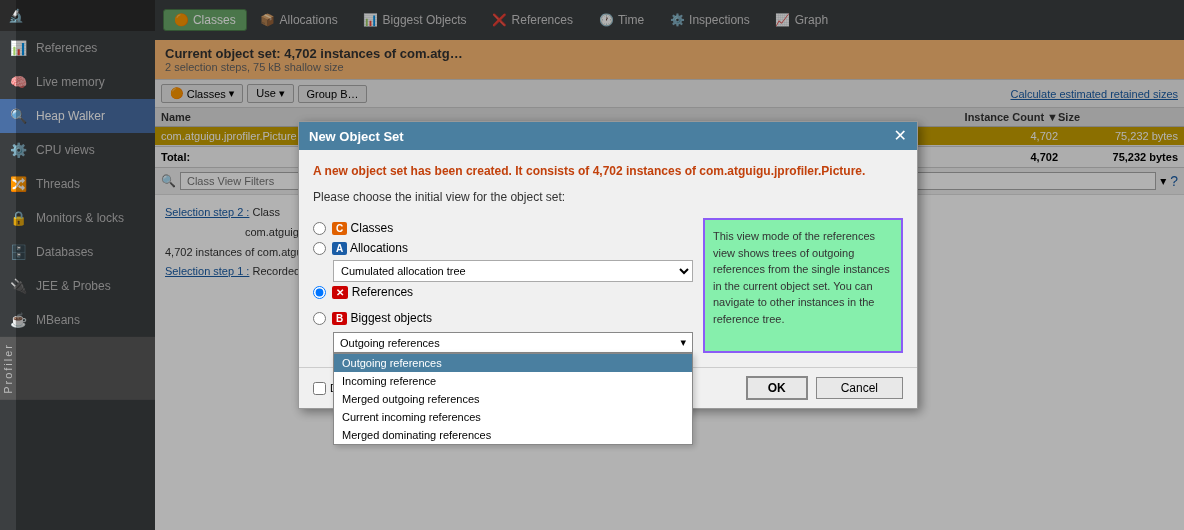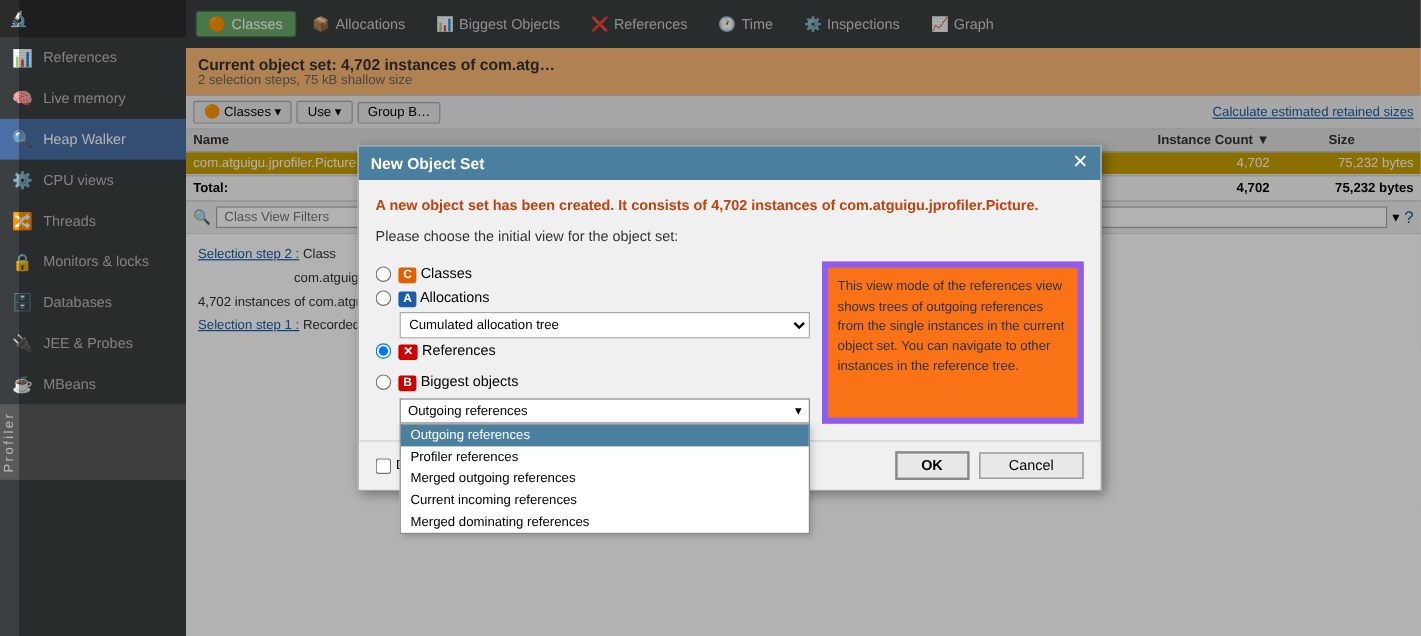--- a/index.html
+++ b/index.html
@@ -19,21 +19,21 @@
     .toolbar-tab { background: transparent; color: #ccc; border: none; padding: 4px 12px; cursor: pointer; font-size: 12px; display: flex; align-items: center; gap: 4px; border-radius: 3px; }
     .content-area { flex: 1; background: #fff; display: flex; flex-direction: column; overflow: hidden; }
     .content-header { padding: 6px 10px; background: #fdba74; border-bottom: 1px solid #ccc; }
     .content-header h2 { font-size: 13px; font-weight: bold; color: #333; }
     .content-header p { font-size: 11px; color: #666; }
     .object-toolbar { display: flex; align-items: center; padding: 4px 6px; background: #f0f0f0; border-bottom: 1px solid #ccc; gap: 4px; }
     .obj-btn { background: #e8e8e8; border: 1px solid #aaa; padding: 2px 8px; border-radius: 2px; cursor: pointer; font-size: 11px; display: flex; align-items: center; gap: 3px; }
     .table-header { display: flex; background: #e0e0e0; border-bottom: 1px solid #bbb; padding: 3px 6px; font-weight: bold; font-size: 11px; color: #333; }
     .table-header .col-name { flex: 1; }
     .table-header .col-count { width: 150px; text-align: right; }
-    .table-header .col-size { width: 120px; text-align: center; }
+    .table-header .col-size { width: 120px; text-align: left; }
     .table-row { display: flex; padding: 3px 6px; border-bottom: 1px solid #eee; font-size: 11px; background: #c8a000; color: #fff; }
     .table-row .col-name { flex: 1; }
     .table-row .col-count { width: 150px; text-align: right; }
     .table-row .col-size { width: 120px; text-align: right; }
     .filter-bar { display: flex; align-items: center; padding: 4px 6px; background: #f0f0f0; border-top: 1px solid #ccc; gap: 4px; }
     .filter-input { flex: 1; border: 1px solid #aaa; padding: 2px 6px; font-size: 11px; background: #fff; }
     .history-panel { background: #fff; padding: 8px 10px; border-top: 1px solid #ddd; font-size: 11px; color: #333; line-height: 1.8; }
     .history-link { color: #1a5da6; text-decoration: underline; cursor: pointer; }
 
     
@@ -42,21 +42,21 @@
     
     .dialog-overlay { position: fixed; top: 0; left: 16px; width: 1184px; height: 530px; background: rgba(0,0,0,0.3); display: flex; align-items: center; justify-content: center; z-index: 100; }
     .dialog { background: #f0f0f0; border: 1px solid #999; box-shadow: 3px 3px 10px rgba(0,0,0,0.4); width: 620px; font-size: 12px; }
     .dialog-titlebar { background: #4a7fa0; color: #fff; padding: 6px 10px; display: flex; align-items: center; justify-content: space-between; font-size: 13px; font-weight: bold; }
     .dialog-close { background: none; border: none; color: #fff; font-size: 16px; cursor: pointer; line-height: 1; }
     .dialog-body { padding: 14px; }
     .dialog-created-msg { font-weight: bold; font-size: 12px; margin-bottom: 12px; color: #c2410c; }
     .dialog-subtitle { margin-bottom: 14px; color: #333; font-size: 12px; }
     .dialog-options { display: flex; gap: 10px; }
     .dialog-left { flex: 1; }
-    .dialog-right { width: 218px; background: #f97316; border: 5px solid #8b5cf6; padding: 8px; font-size: 11px; color: #333; line-height: 1.5; }
+    .dialog-right { width: 200px; background: #86efac; border: 2px solid #8b5cf6; padding: 8px; font-size: 11px; color: #333; line-height: 1.5; }
     .radio-row { display: flex; align-items: center; gap: 6px; padding: 3px 0; }
     .radio-row input[type=radio] { cursor: pointer; }
     .indent-options { margin-left: 20px; margin-top: 2px; }
     .select-box { width: 100%; border: 1px solid #aaa; background: #fff; padding: 3px; font-size: 11px; }
     .dropdown-container { position: relative; margin-top: 4px; }
     .dropdown-trigger { width: 100%; background: #fff; border: 1px solid #888; padding: 3px 6px; font-size: 11px; display: flex; align-items: center; justify-content: space-between; cursor: pointer; }
     .dropdown-list { position: absolute; top: 100%; left: 0; width: 100%; background: #fff; border: 1px solid #888; z-index: 200; box-shadow: 2px 2px 6px rgba(0,0,0,0.2); }
     .dropdown-item { padding: 3px 8px; font-size: 11px; cursor: pointer; }
     .dropdown-item.selected { background: #4a7fa0; color: #fff; }
     .dialog-footer { display: flex; align-items: center; padding: 8px 14px; border-top: 1px solid #ccc; background: #f0f0f0; justify-content: flex-end; gap: 8px; }
@@ -270,21 +270,21 @@
           </div>
 
           <div class="indent-options">
             <div class="dropdown-container">
               <div class="dropdown-trigger">
                 <span>Outgoing references</span>
                 <span>▾</span>
               </div>
               <div class="dropdown-list">
                 <div class="dropdown-item selected">Outgoing references</div>
-                <div class="dropdown-item">Profiler references</div>
+                <div class="dropdown-item">Incoming reference</div>
                 <div class="dropdown-item">Merged outgoing references</div>
                 <div class="dropdown-item">Current incoming references</div>
                 <div class="dropdown-item">Merged dominating references</div>
               </div>
             </div>
           </div>
         </div>
         <div class="dialog-right">
           <span>This view mode of the references view shows trees of outgoing references from the single instances in the current object set. You can navigate to other instances in the reference tree.</span>
         </div>

